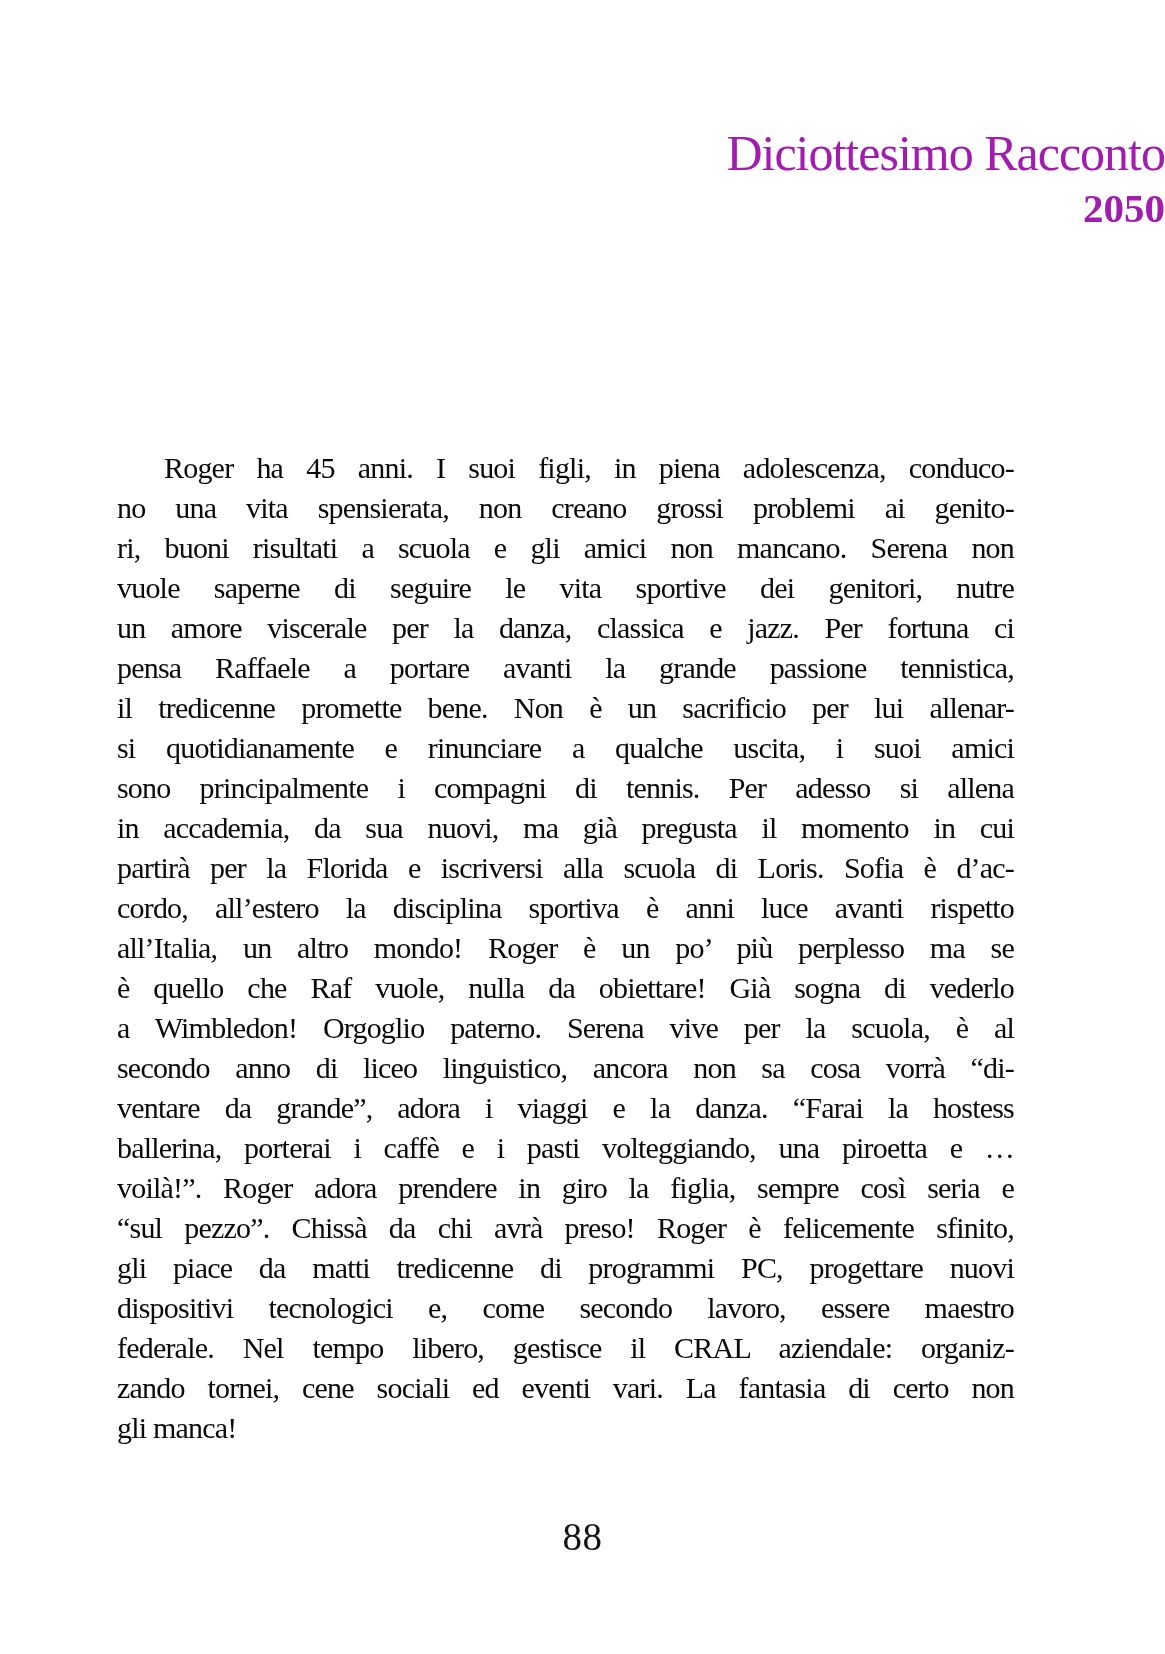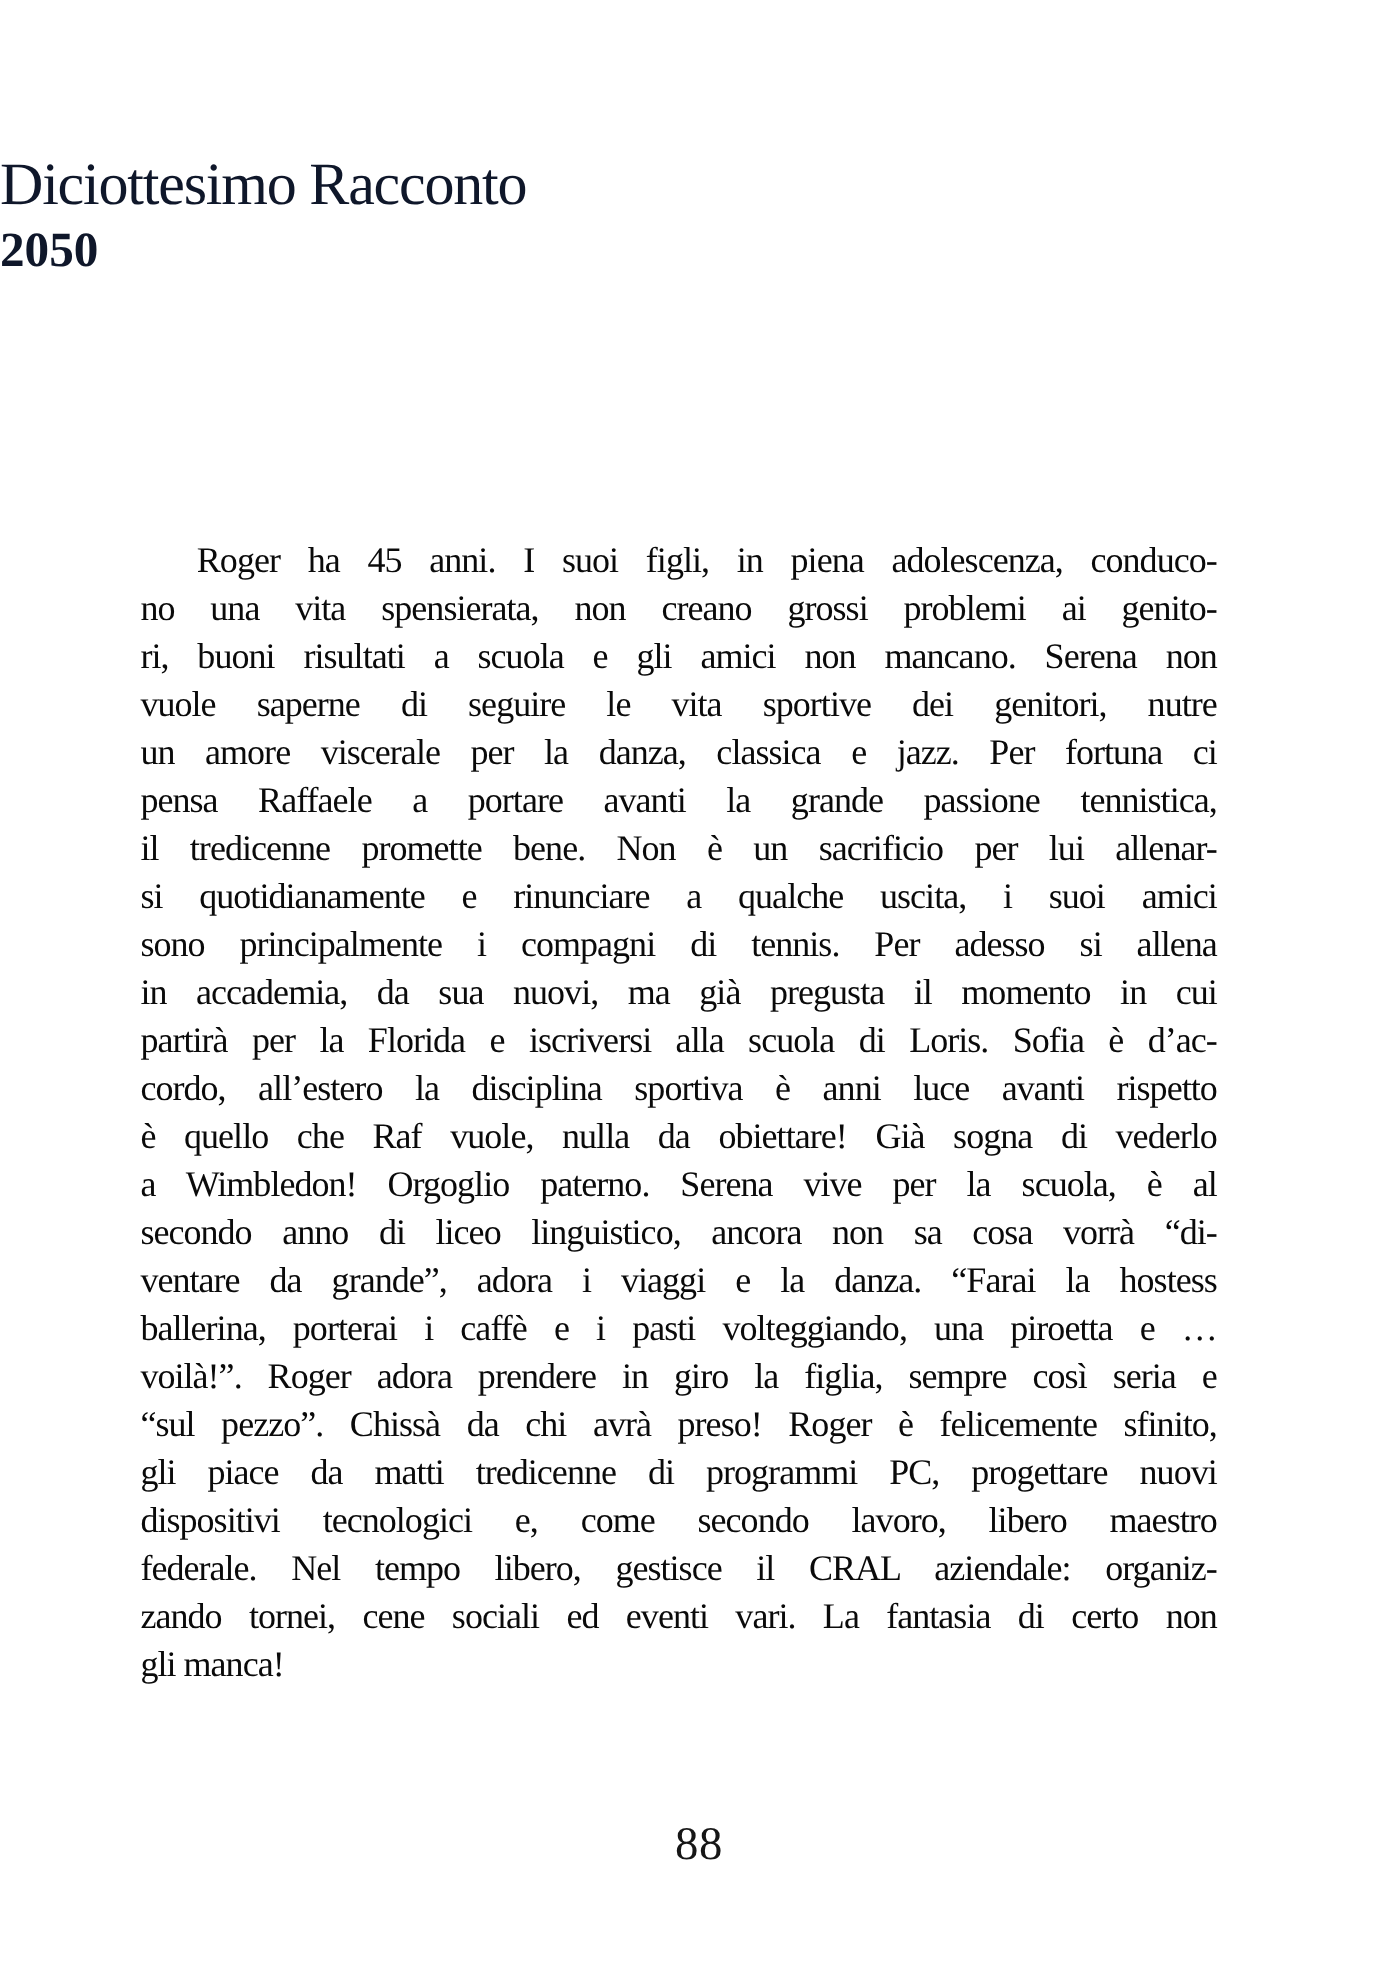--- a/index.html
+++ b/index.html
@@ -13,22 +13,22 @@
     height: 1654px;
     background: #ffffff;
     font-family: "Liberation Serif", serif;
     overflow: hidden;
   }
   .title-block {
     position: absolute;
     top: 126px;
     left: 0;
     right: 0;
-    text-align: left;
-    color: #0f172a;
+    text-align: right;
+    color: #a21caf;
   }
   .story-title {
     font-size: 50px;
     line-height: 1.08;
     letter-spacing: -1px;
     font-weight: 400;
   }
   .story-subtitle {
     font-size: 41px;
     line-height: 1.05;
@@ -84,29 +84,30 @@
       <div class="line">ri, buoni risultati a scuola e gli amici non mancano. Serena non</div>
       <div class="line">vuole saperne di seguire le vita sportive dei genitori, nutre</div>
       <div class="line">un amore viscerale per la danza, classica e jazz. Per fortuna ci</div>
       <div class="line">pensa Raffaele a portare avanti la grande passione tennistica,</div>
       <div class="line">il tredicenne promette bene. Non è un sacrificio per lui allenar-</div>
       <div class="line">si quotidianamente e rinunciare a qualche uscita, i suoi amici</div>
       <div class="line">sono principalmente i compagni di tennis. Per adesso si allena</div>
       <div class="line">in accademia, da sua nuovi, ma già pregusta il momento in cui</div>
       <div class="line">partirà per la Florida e iscriversi alla scuola di Loris. Sofia è d’ac-</div>
       <div class="line">cordo, all’estero la disciplina sportiva è anni luce avanti rispetto</div>
+      <div class="line">all’Italia, un altro mondo! Roger è un po’ più perplesso ma se</div>
       <div class="line">è quello che Raf vuole, nulla da obiettare! Già sogna di vederlo</div>
       <div class="line">a Wimbledon! Orgoglio paterno. Serena vive per la scuola, è al</div>
       <div class="line">secondo anno di liceo linguistico, ancora non sa cosa vorrà “di-</div>
       <div class="line">ventare da grande”, adora i viaggi e la danza. “Farai la hostess</div>
       <div class="line">ballerina, porterai i caffè e i pasti volteggiando, una piroetta e …</div>
       <div class="line">voilà!”. Roger adora prendere in giro la figlia, sempre così seria e</div>
       <div class="line">“sul pezzo”. Chissà da chi avrà preso! Roger è felicemente sfinito,</div>
       <div class="line">gli piace da matti tredicenne di programmi PC, progettare nuovi</div>
-      <div class="line">dispositivi tecnologici e, come secondo lavoro, libero maestro</div>
+      <div class="line">dispositivi tecnologici e, come secondo lavoro, essere maestro</div>
       <div class="line">federale. Nel tempo libero, gestisce il CRAL aziendale: organiz-</div>
       <div class="line">zando tornei, cene sociali ed eventi vari. La fantasia di certo non</div>
       <div class="line last">gli manca!</div>
     </div>
 
   <div class="page-number">88</div>
 
 </div>
 
 </body></html>

